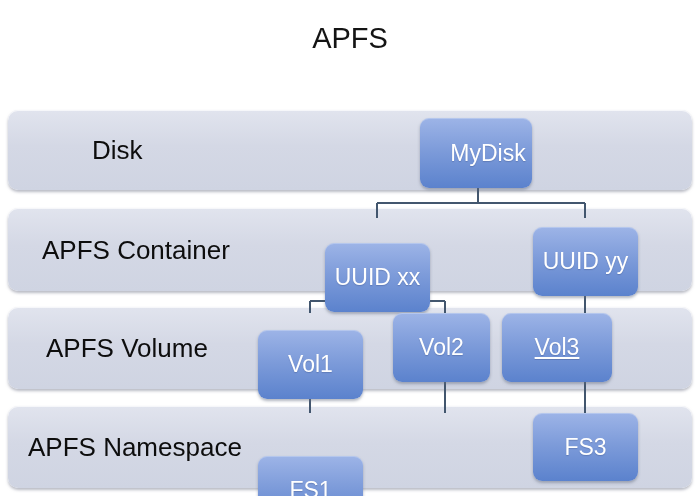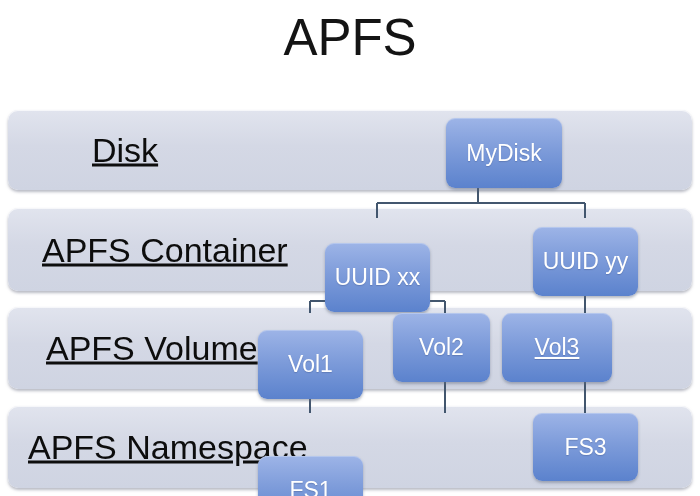--- a/index.html
+++ b/index.html
@@ -2,52 +2,52 @@
 <html style="--title-color: #141414; --row-top: #e1e4ee; --row-bg: #d4d8e5; --node-top: #9db4e7; --node-mid: #7e9cda; --node-bottom: #5b82cd; --node-text: #ffffff; --connector: #42566e;"><head>
 <meta charset="utf-8">
 <style>
   html,body { margin:0; padding:0; background:#ffffff; }
   .canvas {
     position:relative; width:700px; height:496px; background:#ffffff;
     font-family:"Liberation Sans", sans-serif; overflow:hidden;
   }
   .title {
     position:absolute; top:12px; left:0; width:700px; text-align:center;
-    font-size:51px; line-height:52px; color:var(--title-color,#141414);
+    font-size:29px; line-height:52px; color:var(--title-color,#141414);
   }
   
   .layer {
     position:absolute; left:8px; width:684px; border-radius:10px; z-index:1;
     background:linear-gradient(180deg, var(--row-top,#e1e4ee) 0%, var(--row-bg,#d4d8e5) 45%, #cfd4e2 100%);
     box-shadow:0 2px 3px rgba(125,130,148,0.55), inset 0 1px 0 rgba(255,255,255,0.7);
   }
   .layer .label {
     position:absolute; top:50%; transform:translateY(-50%);
-    font-size:34px; color:#0d0d0d; white-space:nowrap;text-decoration:underline;
+    font-size:26px; color:#0d0d0d; white-space:nowrap;
   }
   #row-disk      { top:110px; height:80px; }
   #row-disk      .label { left:84px; }
   #row-container { top:208px; height:83px; }
   #row-container .label { left:34px; }
   #row-volume    { top:307px; height:82px; }
   #row-volume    .label { left:38px; }
   #row-namespace { top:406px; height:82px; }
   #row-namespace .label { left:20px; }
   
   .connectors { position:absolute; left:0; top:0; z-index:2; pointer-events:none; }
   .connectors path { fill:none; stroke:var(--connector,#42566e); stroke-width:2; }
   
   .node {
     position:absolute; z-index:3; display:flex; align-items:center; justify-content:center;
     color:var(--node-text,#ffffff); font-size:23px; border-radius:9px;
     background:linear-gradient(180deg, var(--node-top,#9db4e7) 0%, var(--node-mid,#7e9cda) 45%, var(--node-bottom,#5b82cd) 100%);
     box-shadow:0 2px 3px rgba(100,110,130,0.5), inset 0 1px 0 rgba(255,255,255,0.25);
     text-shadow:0 1px 1px rgba(60,80,130,0.35);
   }
-  #node-mydisk  { left:446px; top:118px; width:116px; height:70px; }
+  #node-mydisk  { left:420px; top:118px; width:88px; height:70px;padding-left:24px; }
   #node-uuid-xx { left:325px; top:218px; width:105px; height:69px;margin-top:25px; }
   #node-uuid-yy { left:533px; top:227px; width:105px; height:69px; }
   #node-vol1    { left:258px; top:330px; width:105px; height:69px; }
   #node-vol2    { left:393px; top:313px; width:97px; height:69px; }
   #node-vol3    { left:502px; top:313px; width:110px; height:69px;text-decoration:underline; }
   #node-fs1     { left:258px; top:413px; width:105px; height:68px;margin-top:43px; }
   #node-fs2     { left:393px; top:413px; width:105px; height:68px; }
   #node-fs3     { left:533px; top:413px; width:105px; height:68px; }
 </style>
 </head>

